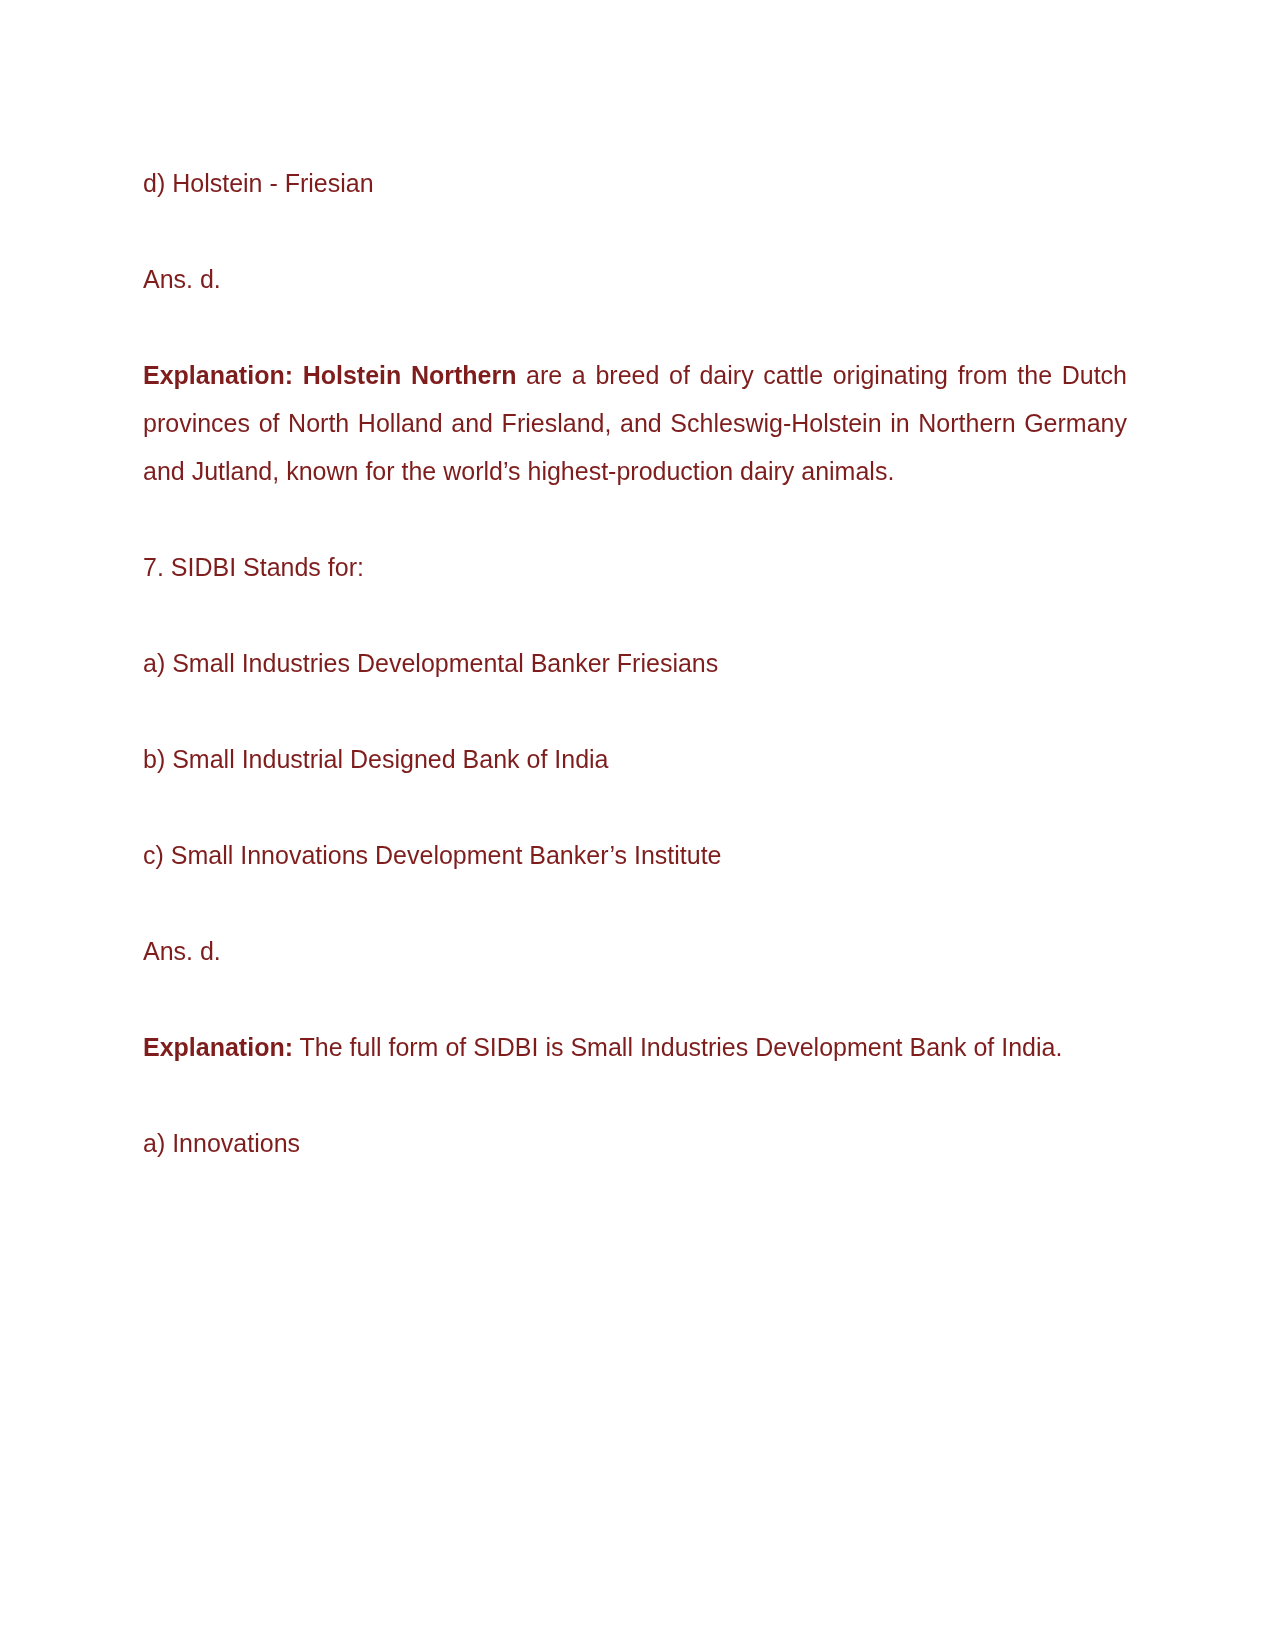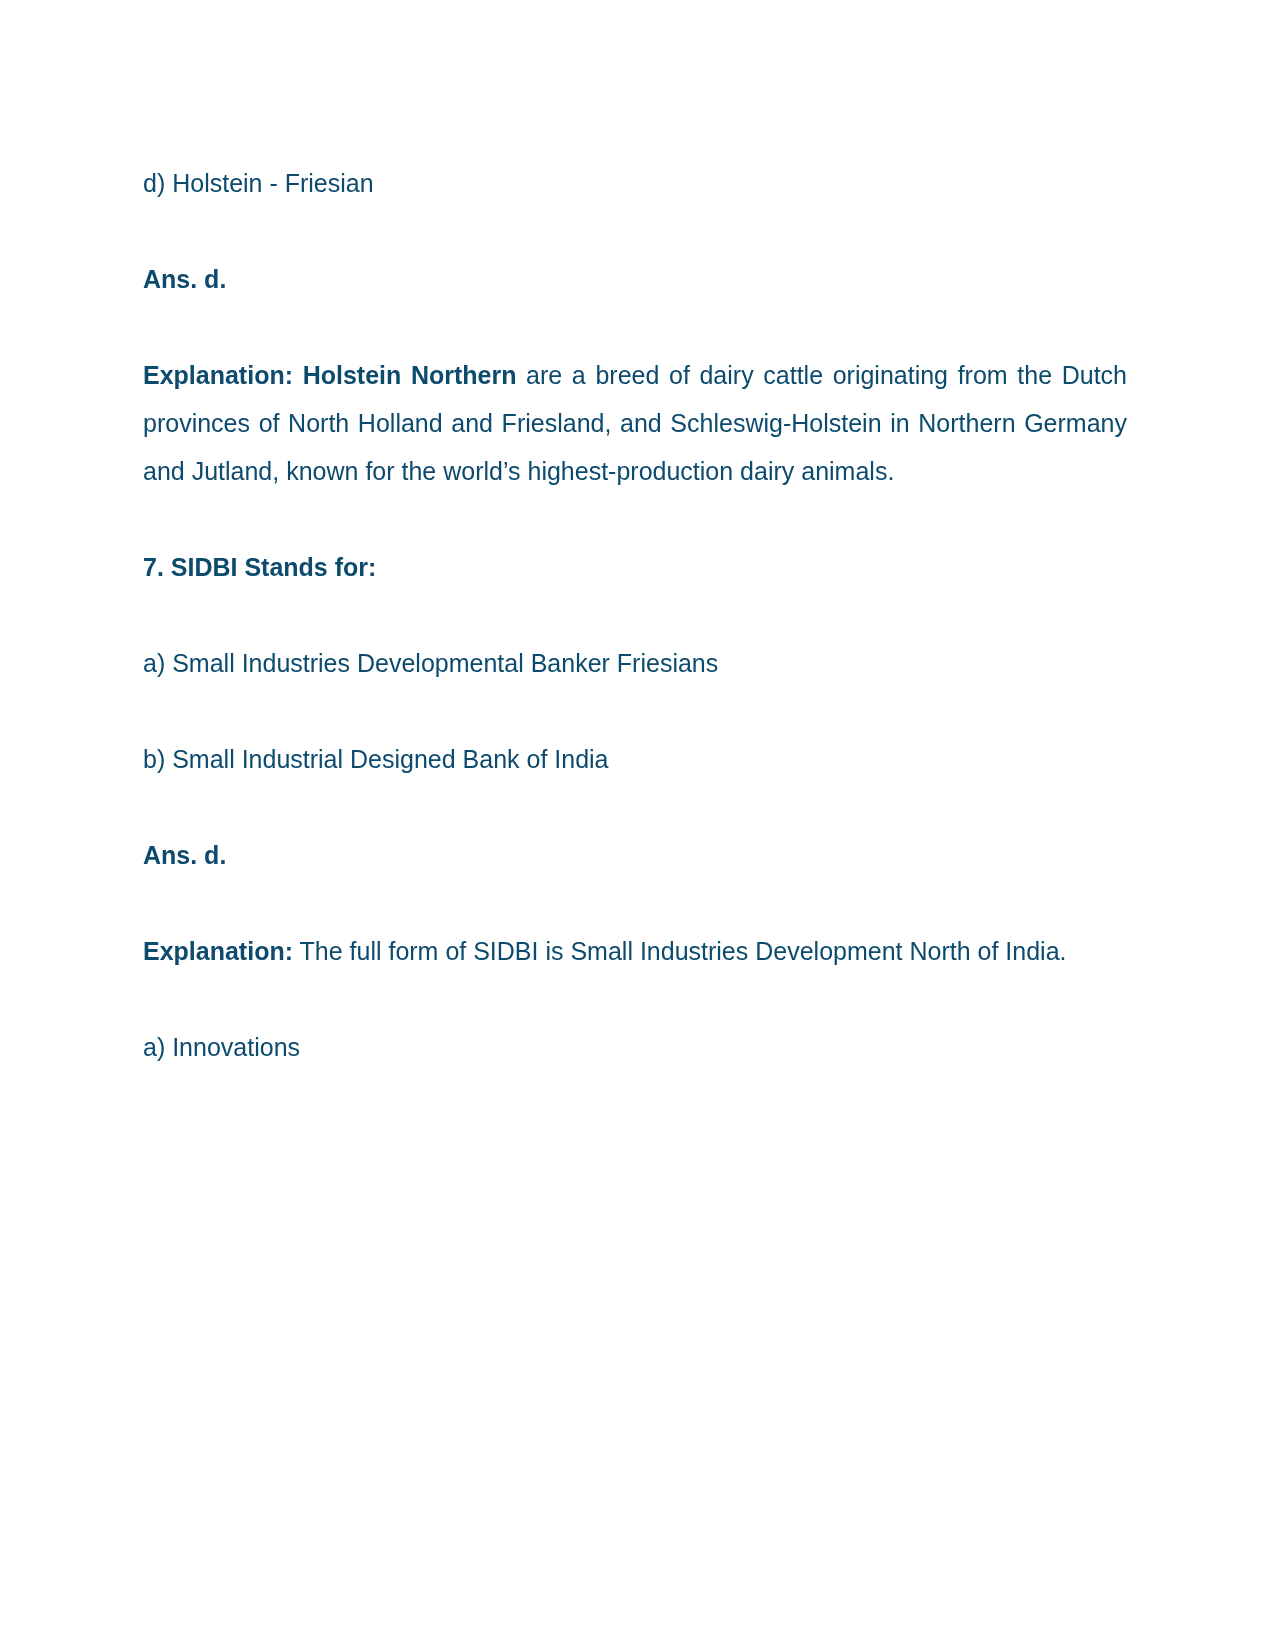--- a/index.html
+++ b/index.html
@@ -11,28 +11,28 @@
     position: relative;
     width: 1275px;
     height: 1651px;
     margin: 0 auto;
     background: #ffffff;
     box-sizing: border-box;
     padding: 159px 148px 0 143px;
     font-family: "Liberation Sans", sans-serif;
     font-size: 25px;
     line-height: 48px;
-    color: #0c4a6e;
+    color: #7f1d1d;
     overflow: hidden;
   }
   .page p {
     margin: 0 0 48px 0;
   }
   .answer-line, .question-line {
-    font-weight: 700;
+    font-weight: 400;
   }
   .explanation-line.justified {
     text-align: justify;
   }
   .explanation-line b {
     font-weight: 700;
   }
 </style>
 </head>
 <body>
@@ -44,22 +44,23 @@
   <p class="answer-line">Ans. d.</p>
 
   <p class="explanation-line justified"><b>Explanation: Holstein Northern</b><span> are a breed of dairy cattle originating from the Dutch provinces of North Holland and Friesland, and Schleswig-Holstein in Northern Germany and Jutland, known for the world’s highest-production dairy animals.</span></p>
 
   <p class="question-line">7. SIDBI Stands for:</p>
 
   <p class="option-line">a) Small Industries Developmental Banker Friesians</p>
 
   <p class="option-line">b) Small Industrial Designed Bank of India</p>
 
+  <p class="option-line">c) Small Innovations Development Banker’s Institute</p>
 
 
   <p class="answer-line">Ans. d.</p>
 
-  <p class="explanation-line"><b>Explanation:</b><span> The full form of SIDBI is Small Industries Development North of India.</span></p>
+  <p class="explanation-line"><b>Explanation:</b><span> The full form of SIDBI is Small Industries Development Bank of India.</span></p>
 
 
   <p class="option-line">a) Innovations</p>
 
 </div>
 
 </body></html>

